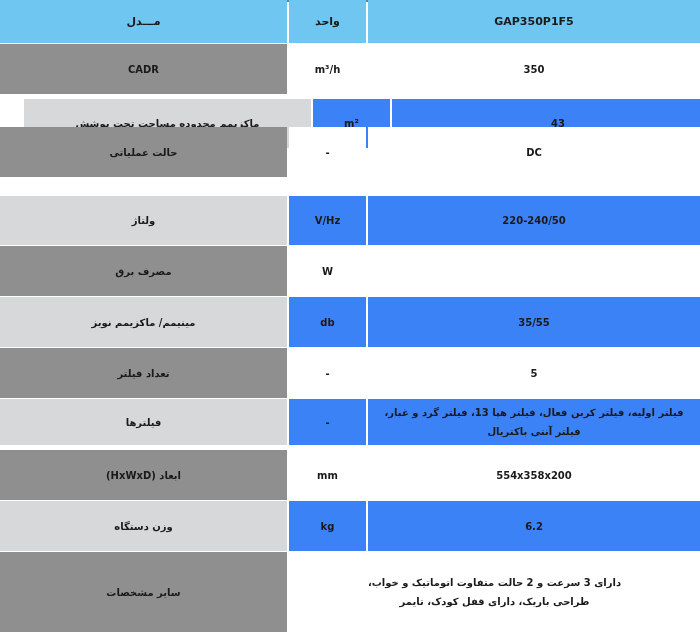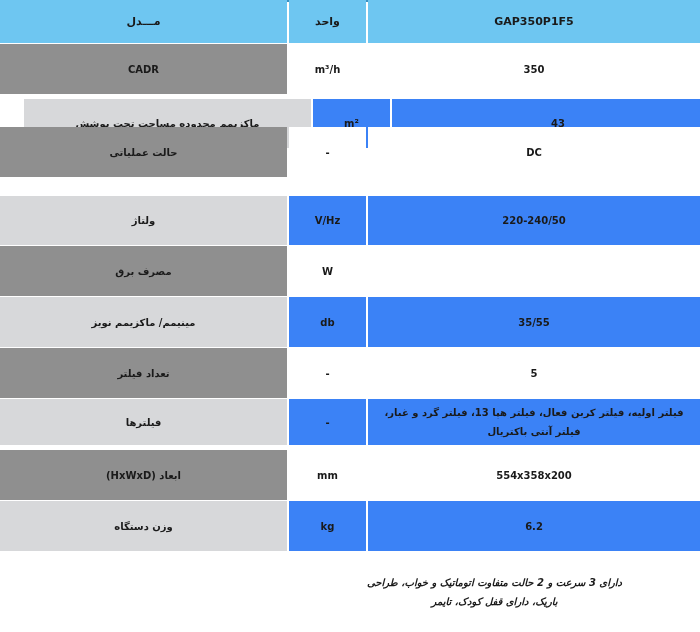--- a/index.html
+++ b/index.html
@@ -83,17 +83,18 @@
     <div class="cell c-val">554x358x200</div>
   </div>
 
   <div class="row light" style="top:501px;height:50px;padding-left:48px;">
     <div class="cell c-label rtl">وزن دستگاه</div>
     <div class="cell c-unit">kg</div>
     <div class="cell c-val">6.2</div>
   </div>
 
   <div class="row dark" style="top:552px;height:80px;">
+    <div class="cell c-label rtl">سایر مشخصات</div>
     <div class="cell c-unit"></div>
-    <div class="cell c-val rtl multiline" style="left:289px;width:411px;padding:0 70px;font-style:italic;">دارای 3 سرعت و 2 حالت متفاوت اتوماتیک و خواب، طراحی باریک، دارای قفل کودک، تایمر</div>
+    <div class="cell c-val rtl multiline" style="left:289px;width:411px;padding:0 70px;">دارای 3 سرعت و 2 حالت متفاوت اتوماتیک و خواب، طراحی باریک، دارای قفل کودک، تایمر</div>
   </div>
 
 </div>
 
 </body></html>

